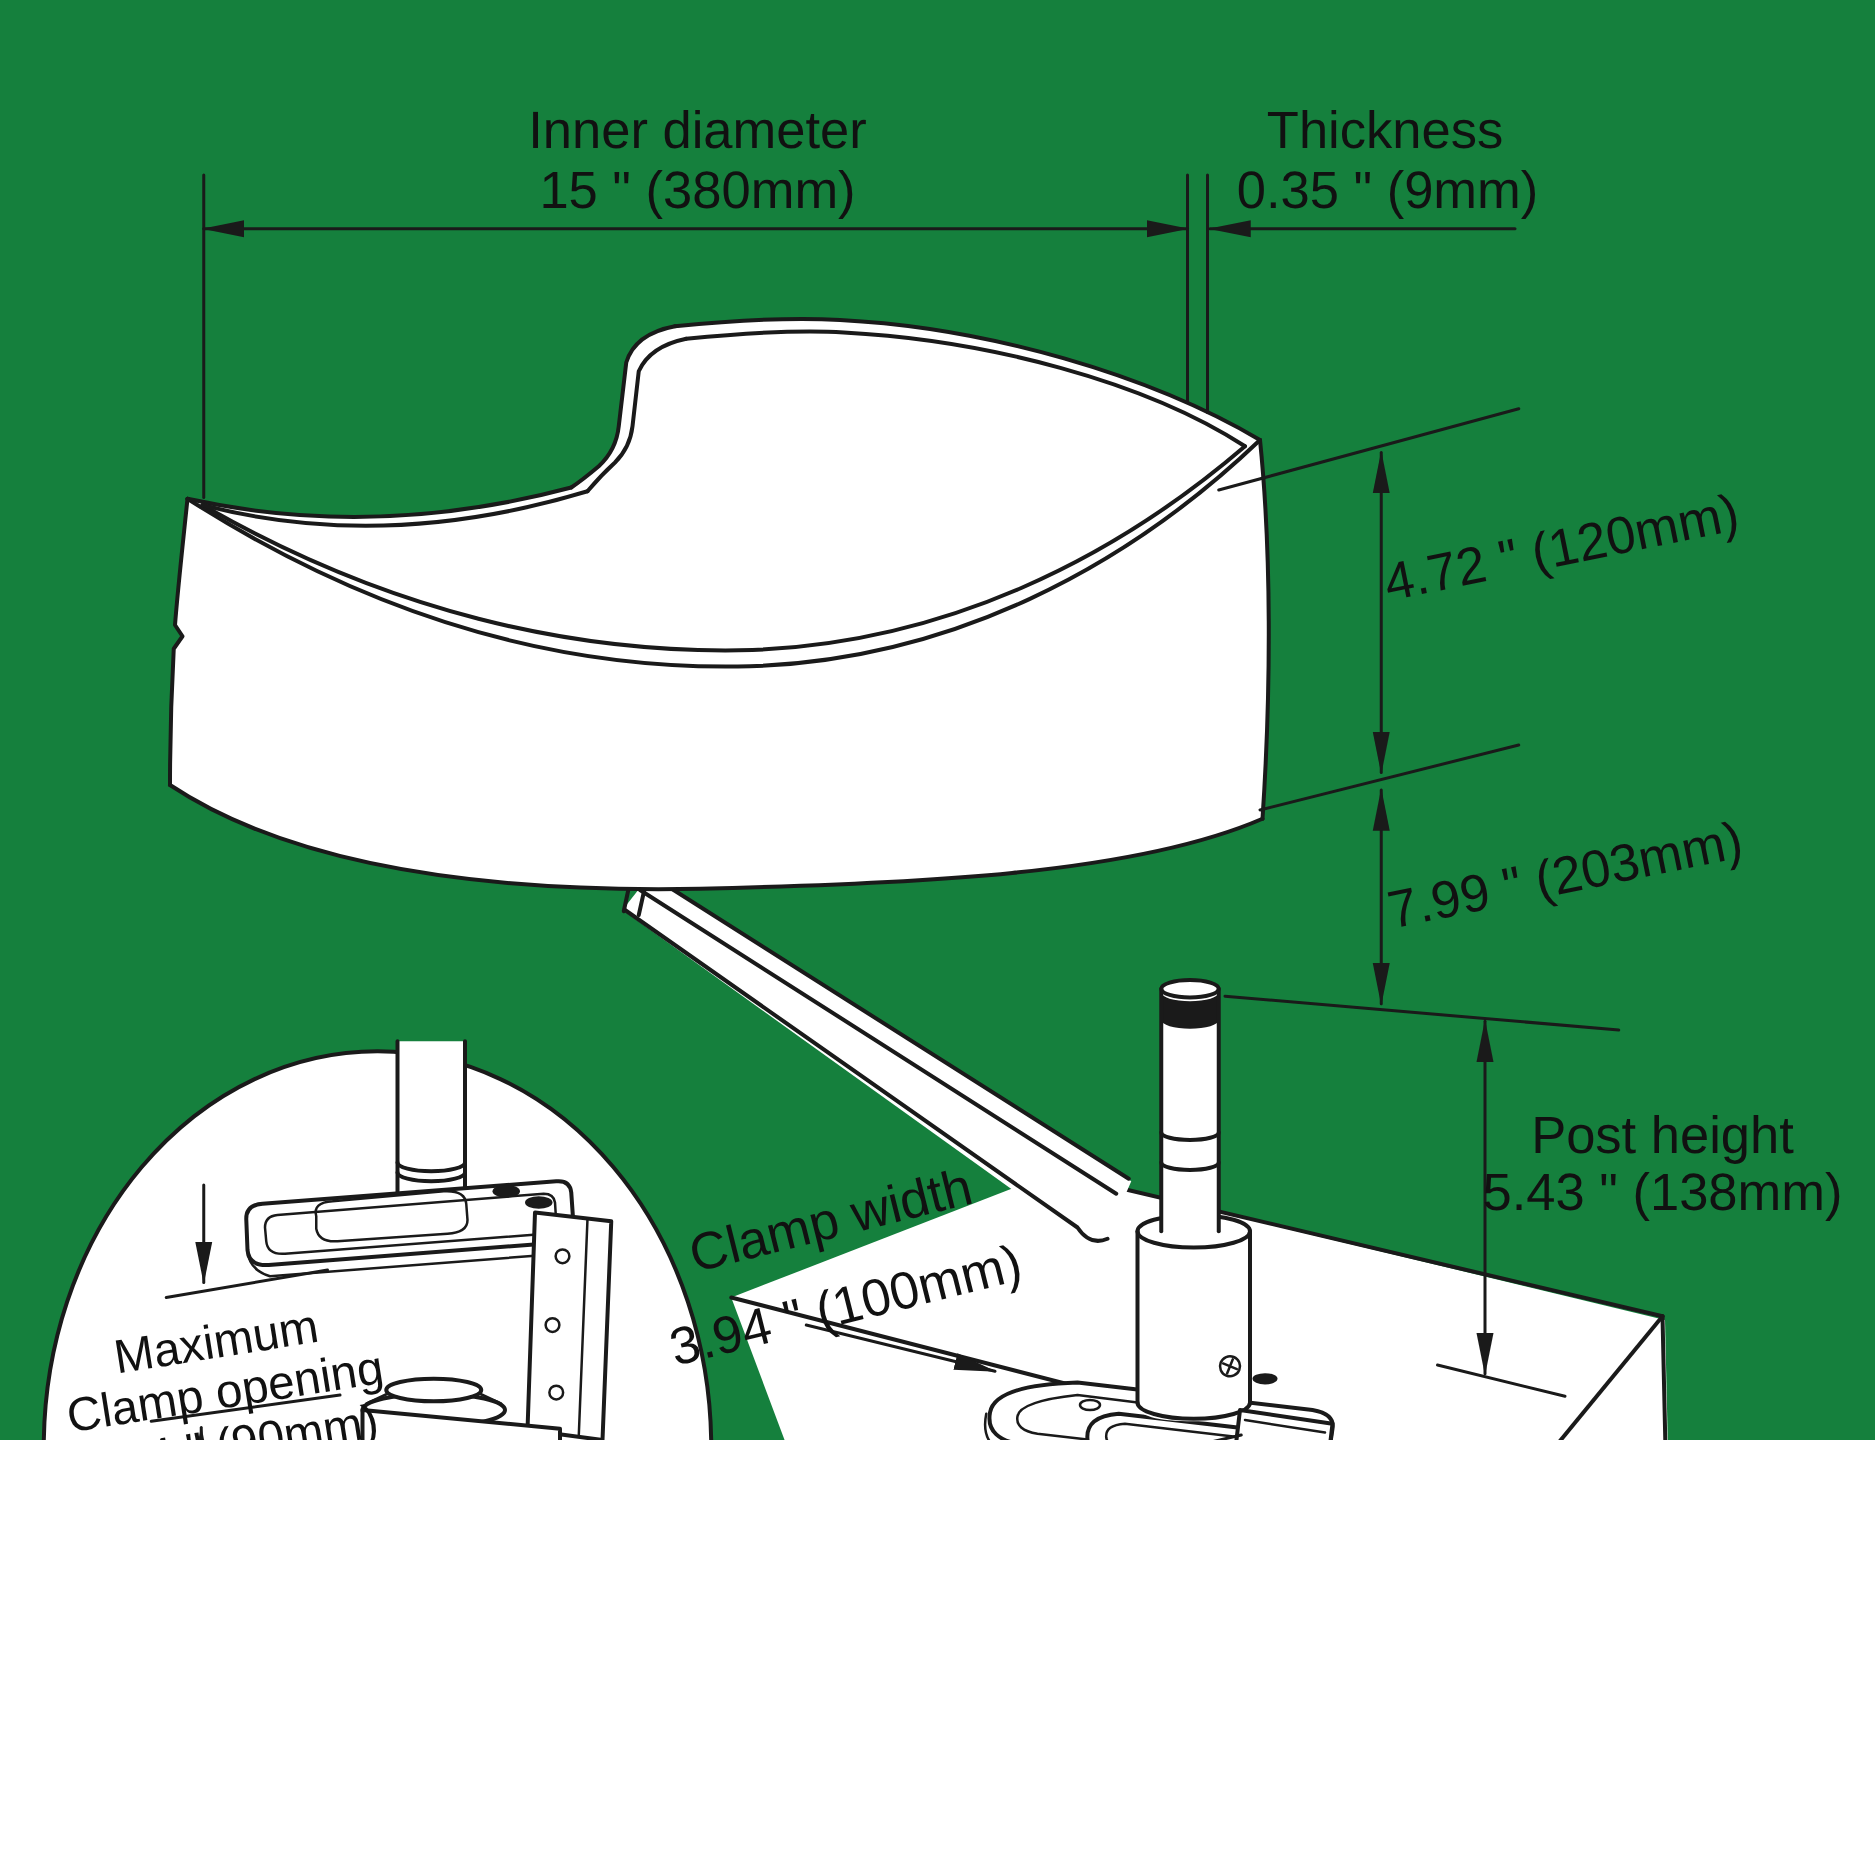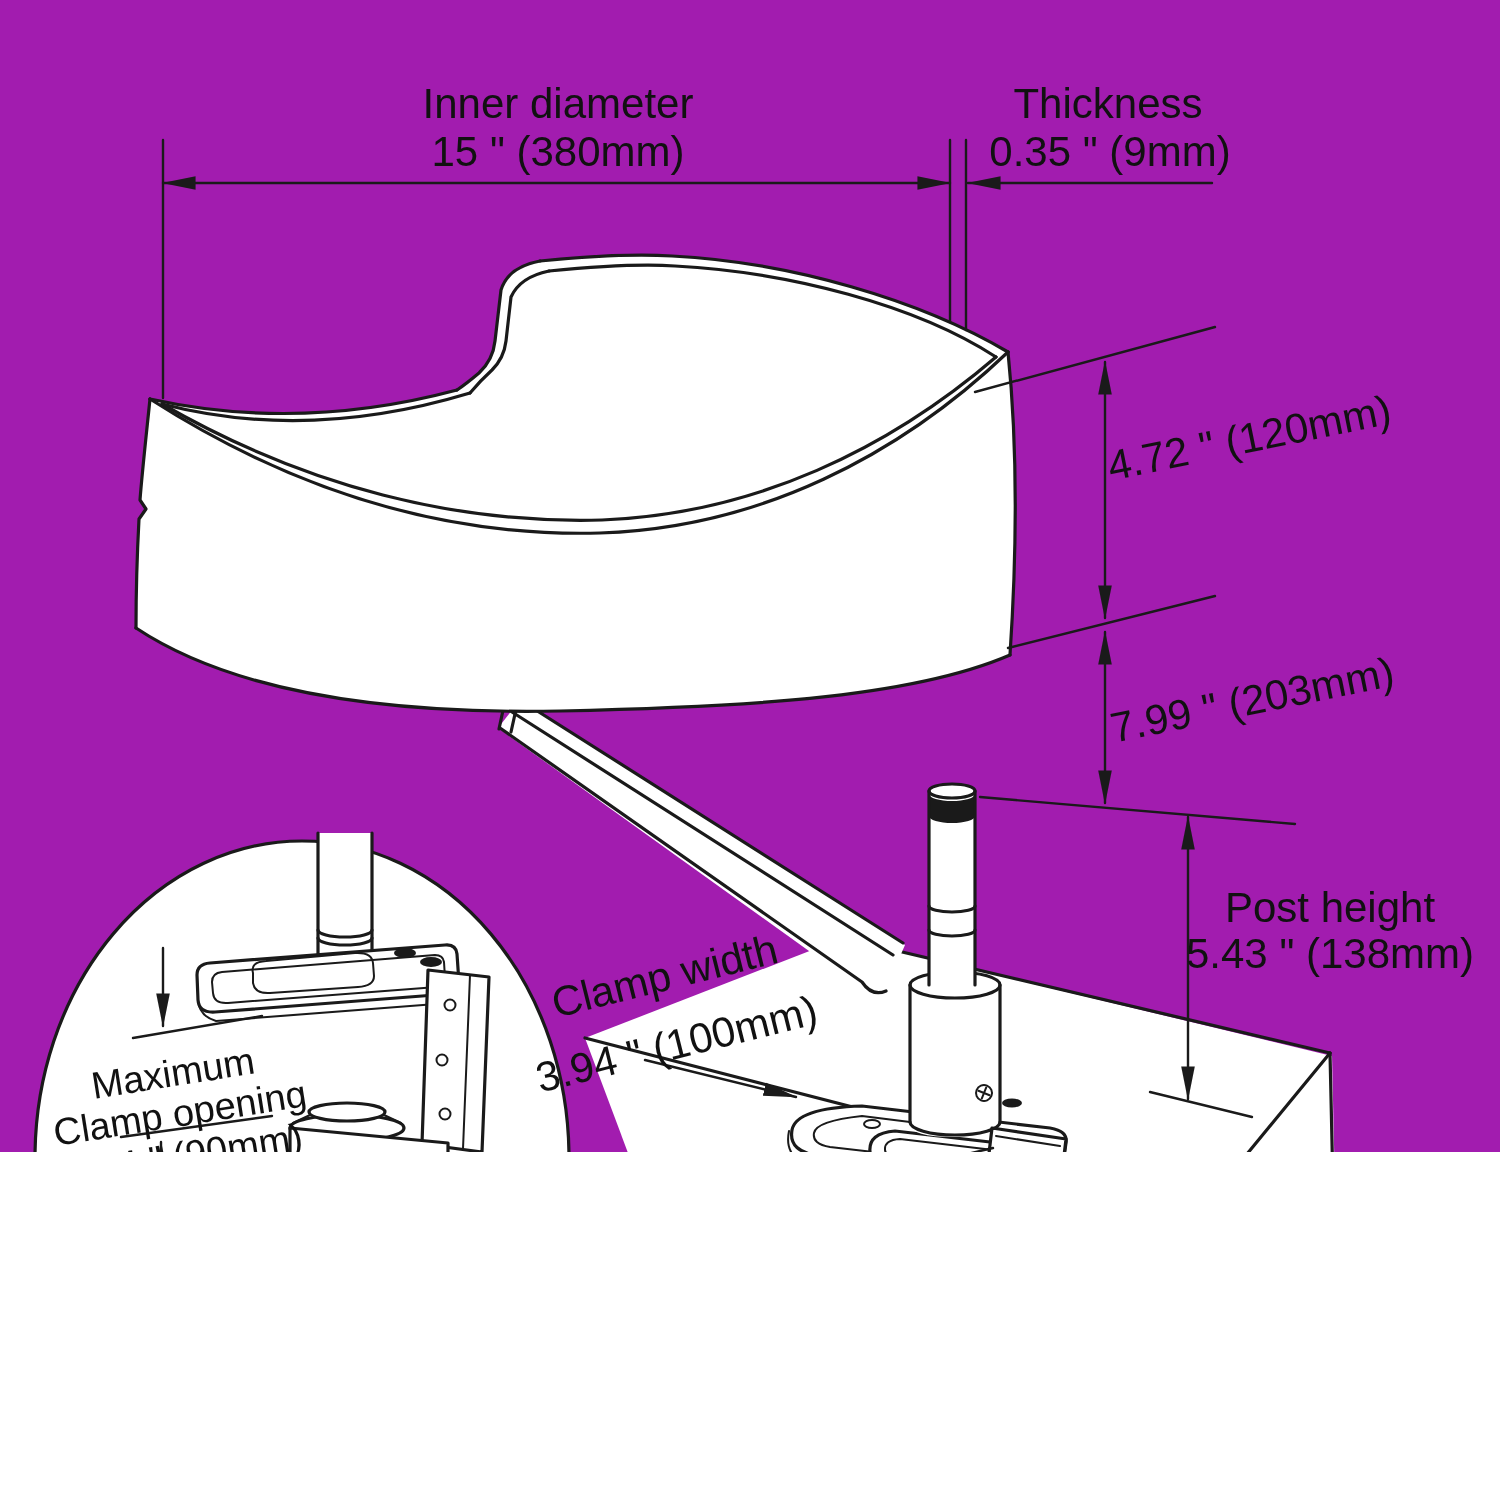--- a/index.html
+++ b/index.html
@@ -1,16 +1,16 @@
 <!DOCTYPE html>
 <html><head>
 <meta charset="utf-8">
 <style>
   html,body{margin:0;padding:0;background:#fff;}
-  .stage{width:1500px;height:1152px;position:relative;background:#a21caf;overflow:hidden;}
+  .stage{width:1500px;height:1152px;position:relative;background:#15803d;overflow:hidden;}
   svg{display:block;}
   text{font-family:"Liberation Sans", sans-serif;fill:#111;}
   .lbl{font-size:42px;}
   .lbl-sm{font-size:38px;}
   .obj{fill:#fff;stroke:#1a1a1a;stroke-width:3.2;stroke-linejoin:round;stroke-linecap:round;}
   .ln{fill:none;stroke:#1a1a1a;stroke-width:3.2;stroke-linejoin:round;stroke-linecap:round;}
   .thin{fill:none;stroke:#1a1a1a;stroke-width:2;stroke-linecap:round;}
   .dim{fill:none;stroke:#1a1a1a;stroke-width:2.4;stroke-linecap:round;}
   .dark{fill:#1a1a1a;stroke:none;}
   .wfill{fill:#fff;stroke:none;}

